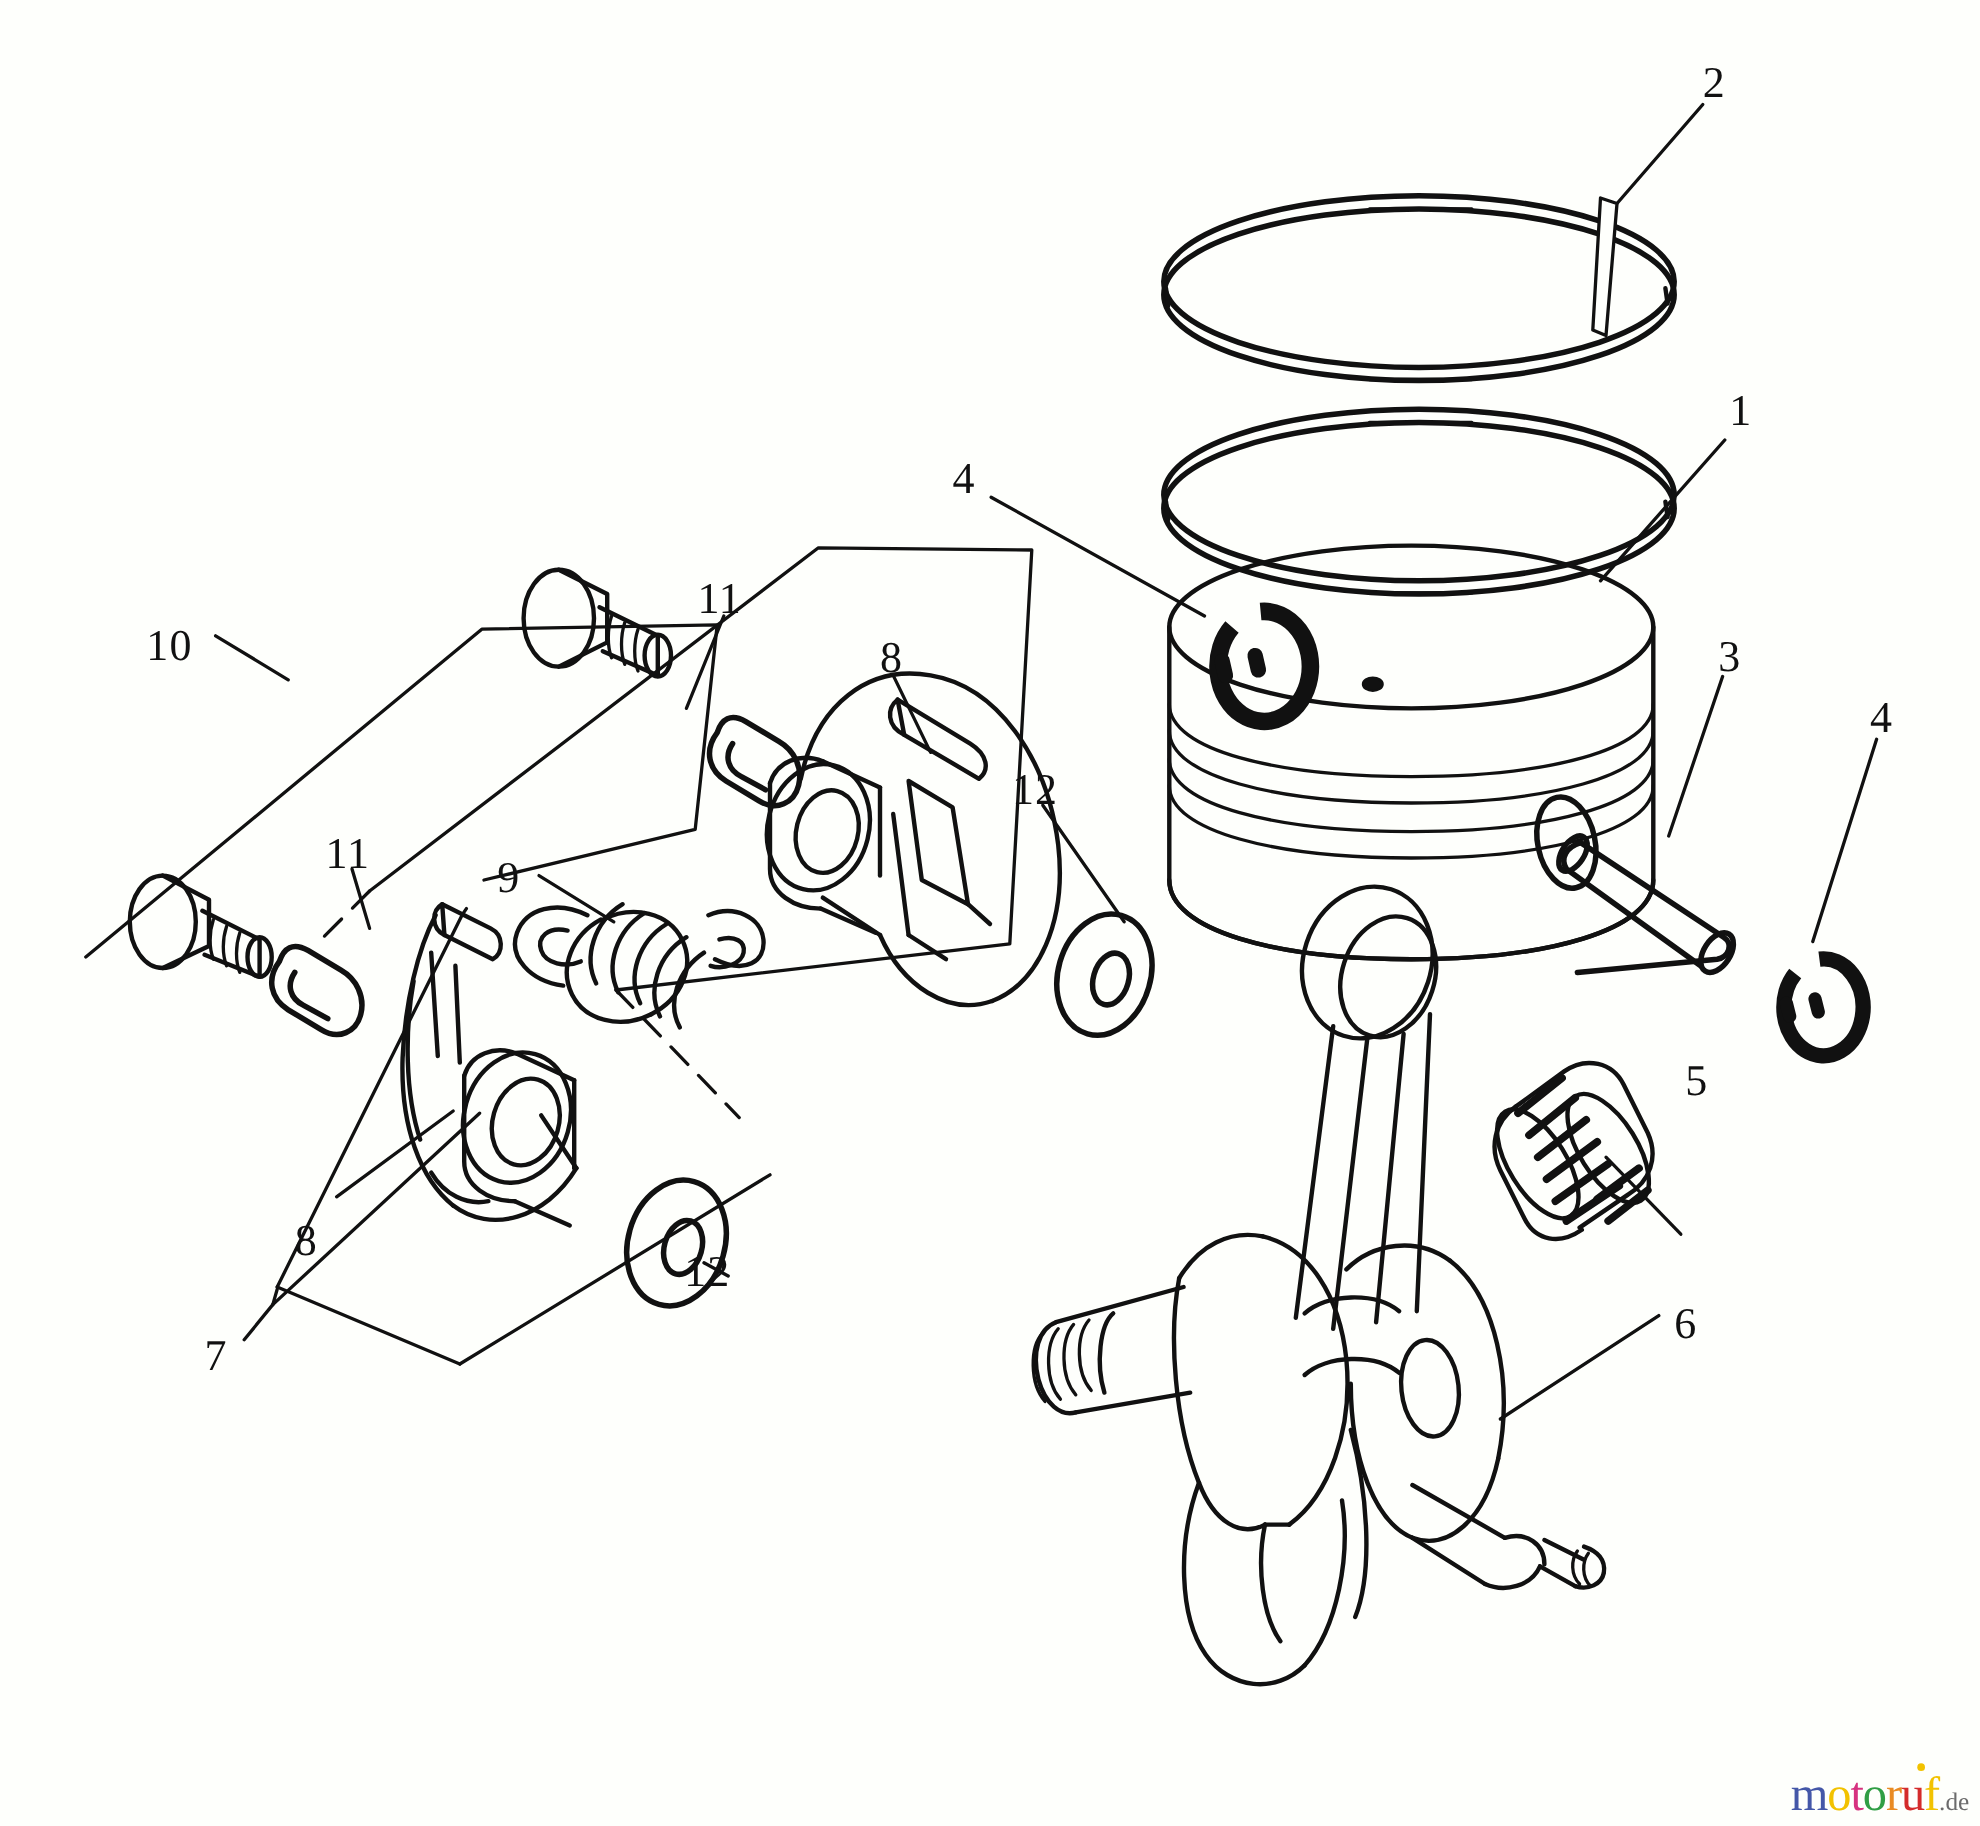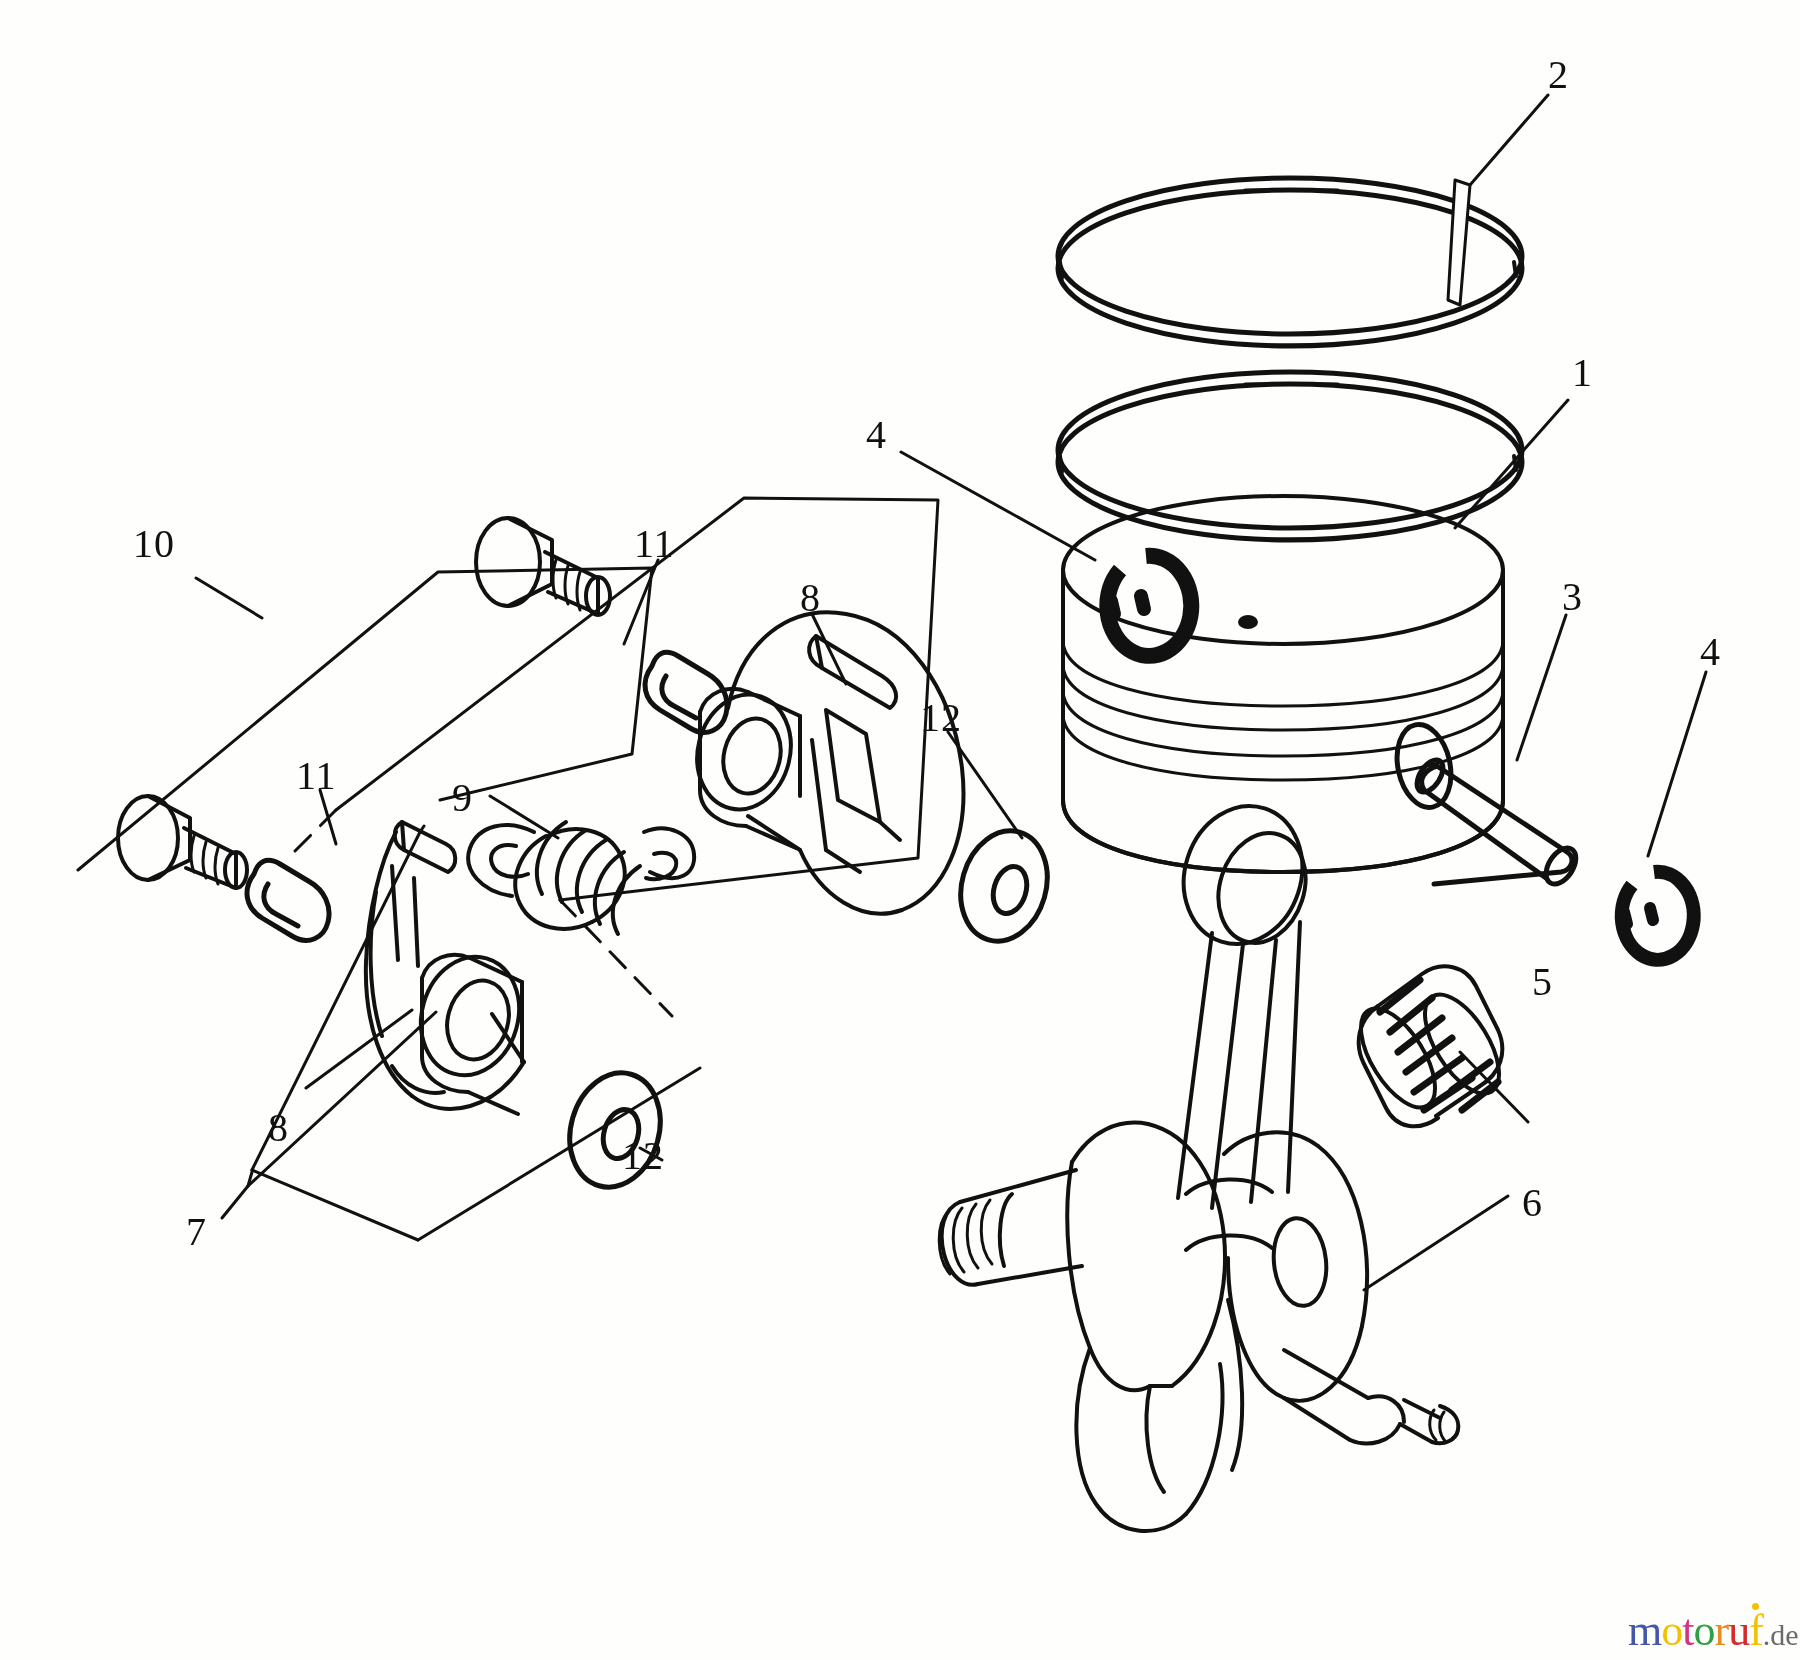--- a/index.html
+++ b/index.html
@@ -37,21 +37,21 @@
     position: absolute;
     left: 1628px;
     top: 1605px;
     font-family: "Liberation Serif", serif;
     font-size: 44px;
     letter-spacing: -1px;
     white-space: nowrap;
   }
   #watermark .wm-l { font-weight: 400; }
   #watermark .wm-tld {
-    font-size: 30px;
+    font-size: 23px;
     color: #6b6b6b;
     letter-spacing: 0;
   }
   #watermark .wm-dot {
     position: absolute;
     right: 40px;
     top: -2px;
     width: 7px;
     height: 7px;
     border-radius: 50%;
@@ -374,21 +374,21 @@
       </g>
 
     </g>
   </svg>
 
   <div class="callout" style="left:1548px; top:55px;">2</div>
   <div class="callout" style="left:1572px; top:353px;">1</div>
   <div class="callout" style="left:866px;  top:415px;">4</div>
   <div class="callout" style="left:1562px; top:577px;">3</div>
   <div class="callout" style="left:1700px; top:632px;">4</div>
-  <div class="callout" style="left:133px;  top:524px;">10</div>
+  <div class="callout" style="left:133px;  top:567px;">10</div>
   <div class="callout" style="left:634px;  top:524px;">11</div>
   <div class="callout" style="left:800px;  top:578px;">8</div>
   <div class="callout" style="left:920px;  top:698px;">12</div>
   <div class="callout" style="left:296px;  top:756px;">11</div>
   <div class="callout" style="left:452px;  top:778px;">9</div>
   <div class="callout" style="left:1532px; top:962px;">5</div>
   <div class="callout" style="left:268px;  top:1108px;">8</div>
   <div class="callout" style="left:622px;  top:1136px;">12</div>
   <div class="callout" style="left:1522px; top:1183px;">6</div>
   <div class="callout" style="left:186px;  top:1212px;">7</div>

